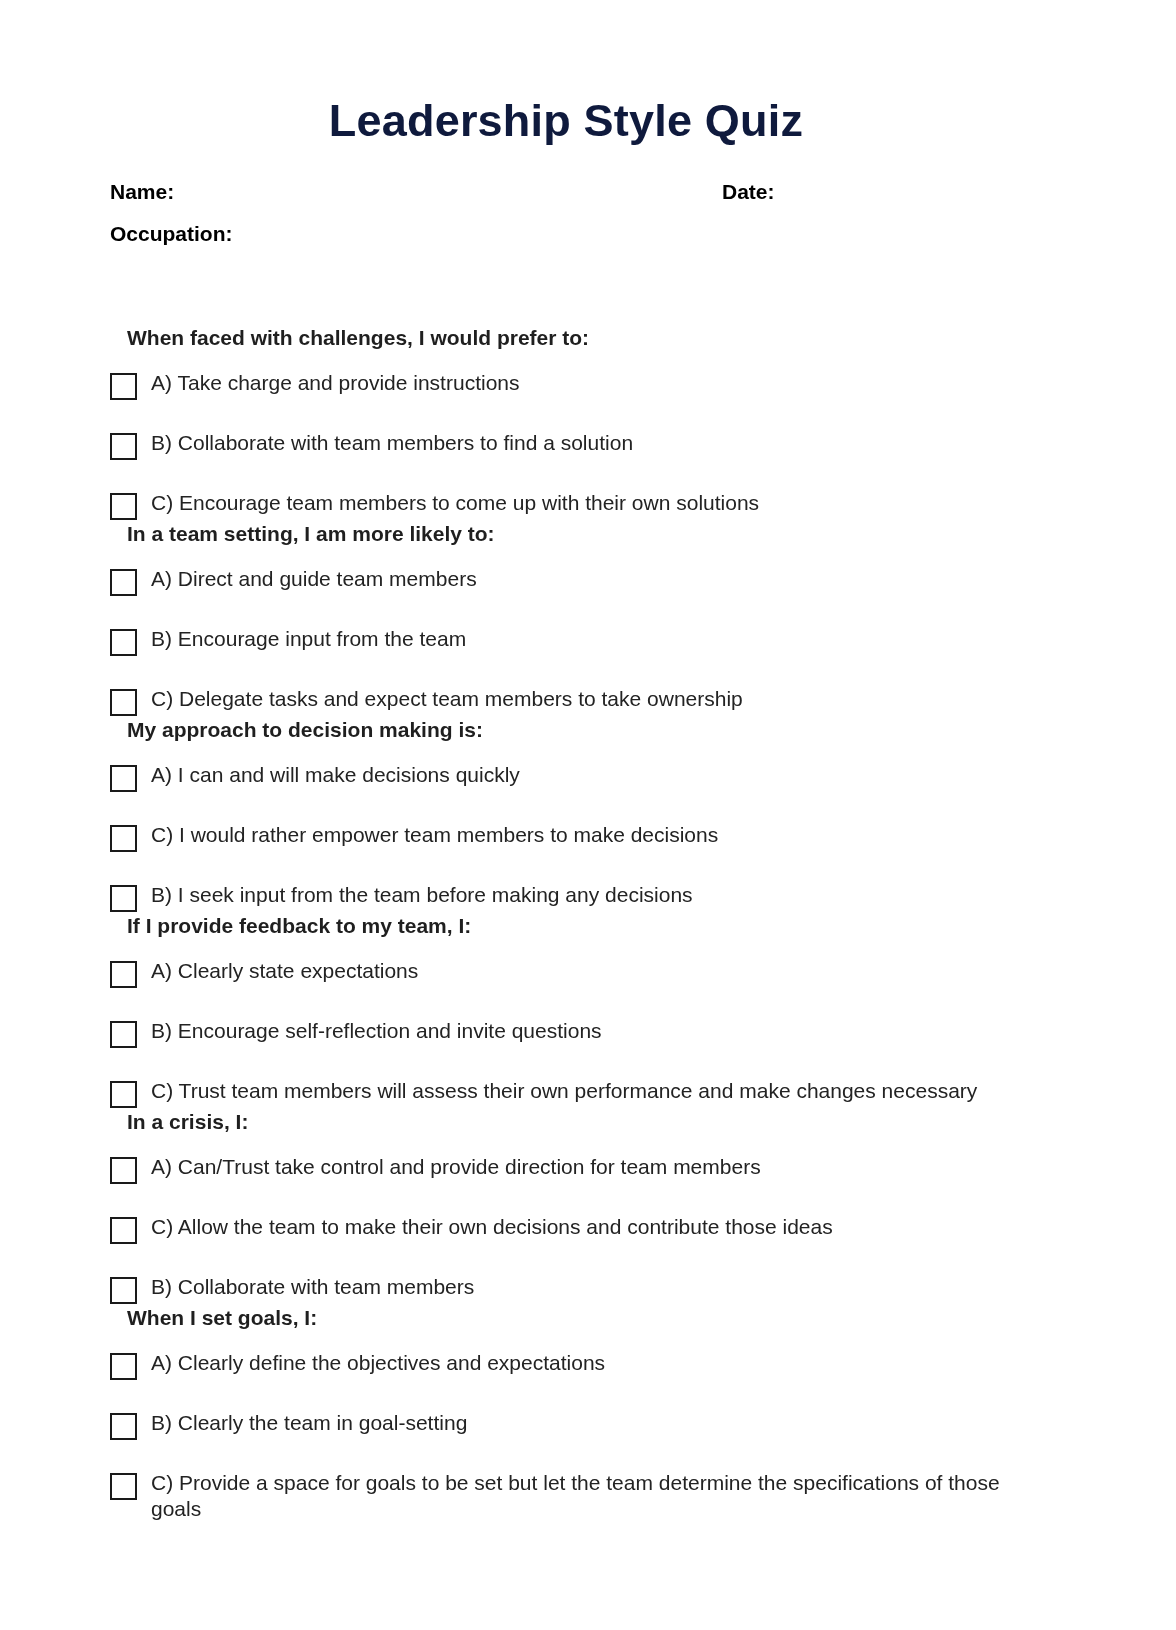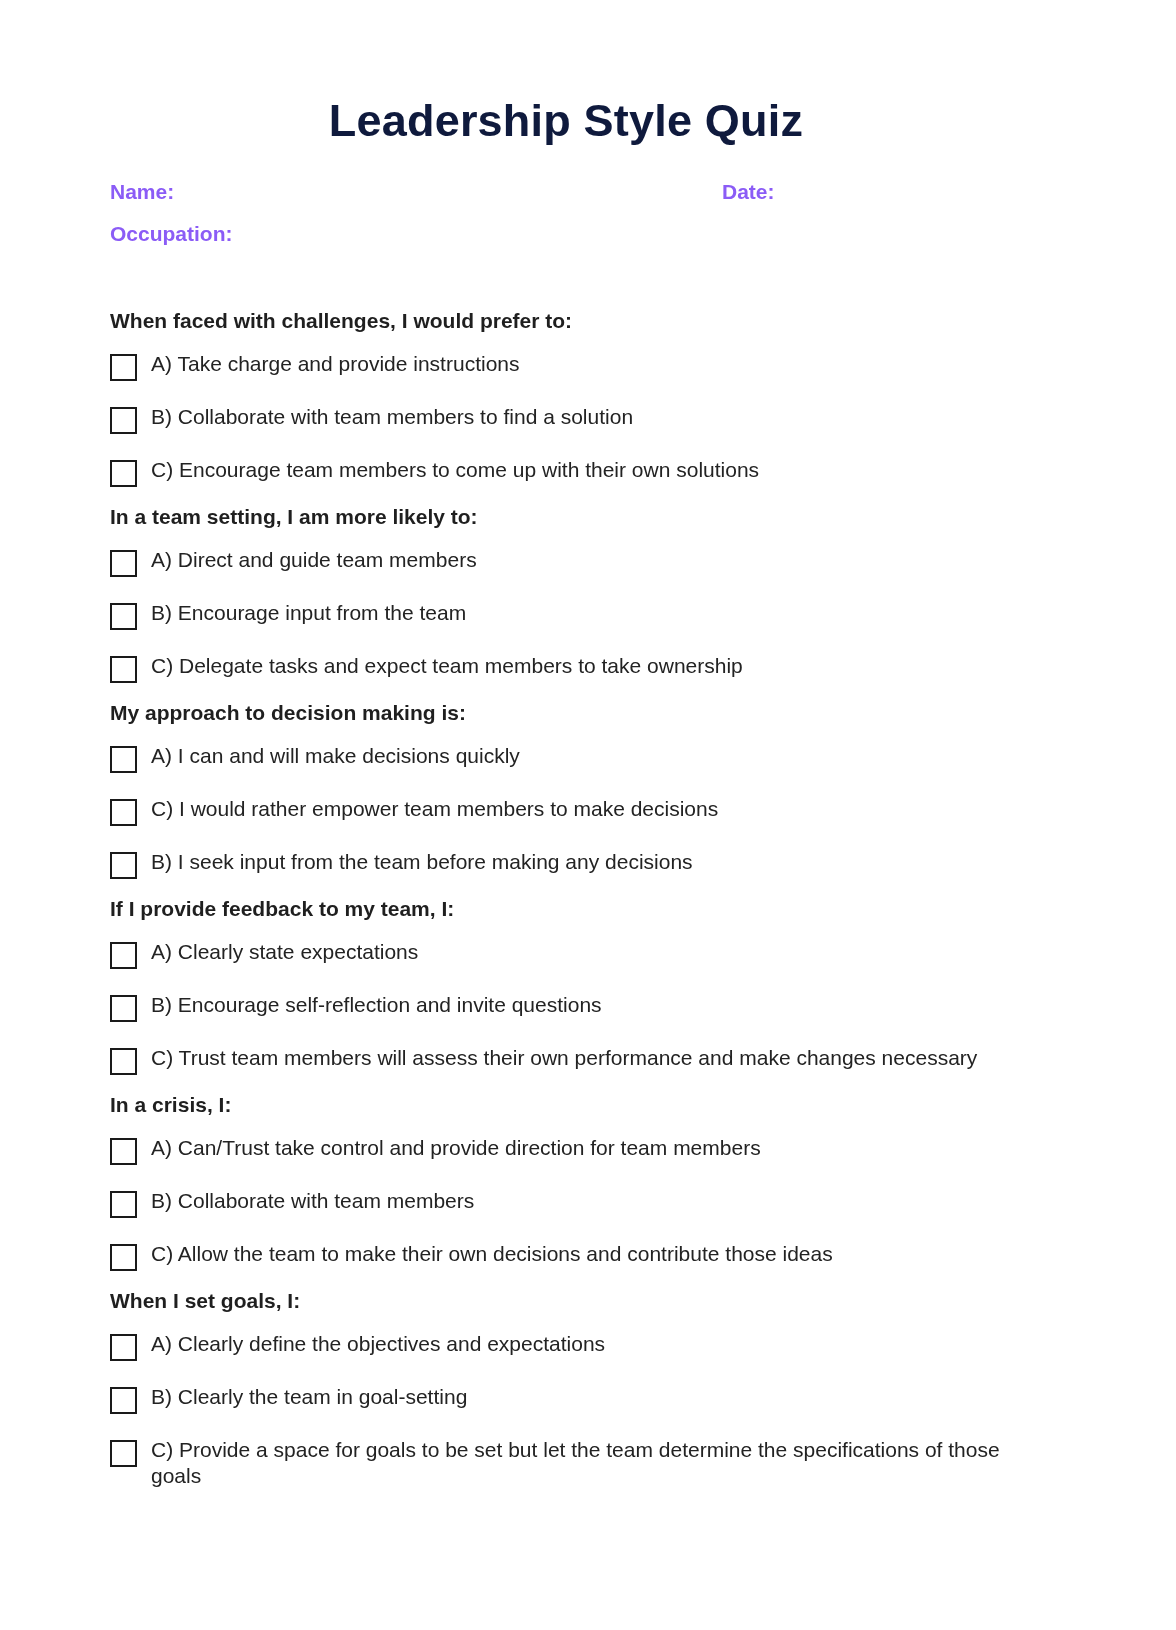--- a/index.html
+++ b/index.html
@@ -1,26 +1,26 @@
 <!DOCTYPE html>
 <html><head>
 <meta charset="utf-8">
 <style>
   html, body { margin: 0; padding: 0; background: #ffffff; }
   body { width: 1176px; height: 1630px; position: relative; overflow: hidden;
          font-family: "Liberation Sans", sans-serif; color: #1f1f1f; }
   .title { position: absolute; top: 95px; left: 0; width: 1132px; text-align: center;
            font-size: 45px; font-weight: bold; color: #0f1a3d; letter-spacing: 0.2px; margin: 0; }
-  .field-label { position: absolute; font-size: 21px; font-weight: bold; color: #8b5cf6; }
+  .field-label { position: absolute; font-size: 21px; font-weight: bold; color: #000000; }
   .question { position: absolute; left: 110px; width: 960px; }
-  .q-heading { font-size: 21px; font-weight: bold; height: 30px; line-height: 30px; margin: 0; color: #1f1f1f; }
+  .q-heading { font-size: 21px; font-weight: bold; height: 30px; line-height: 30px; margin: 17px; color: #1f1f1f; }
   .option { position: relative; display: flex; align-items: flex-start; margin-top: 19px; }
   .option:first-of-type { margin-top: 0; }
   .options { margin-top: 15px; }
-  .option + .option { margin-top: 23px; }
+  .option + .option { margin-top: 30px; }
   .checkbox { flex: 0 0 auto; width: 23px; height: 23px; border: 2px solid #1a1a1a; box-sizing: content-box;
               margin-top: 3px; background: #fff; cursor: pointer; }
   .opt-text { margin-left: 14px; font-size: 21px; line-height: 26px; color: #232323; max-width: 900px; }
 </style>
 </head>
 <body>
 
 <h1 class="title">Leadership Style Quiz</h1>
 
 <div class="field-label" style="left:110px; top:180px;">Name:</div>
@@ -101,25 +101,25 @@
 
 <div class="question" style="top:1090px;">
   <div class="q-heading">In a crisis, I:</div>
   <div class="options">
     <div class="option">
       <span class="checkbox"></span>
       <span class="opt-text">A) Can/Trust take control and provide direction for team members</span>
     </div>
     <div class="option">
       <span class="checkbox"></span>
-      <span class="opt-text">B) Collaborate with team members</span>
+      <span class="opt-text">C) Allow the team to make their own decisions and contribute those ideas</span>
     </div>
     <div class="option">
       <span class="checkbox"></span>
-      <span class="opt-text">C) Allow the team to make their own decisions and contribute those ideas</span>
+      <span class="opt-text">B) Collaborate with team members</span>
     </div>
   </div>
 </div>
 
 <div class="question" style="top:1286px;">
   <div class="q-heading">When I set goals, I:</div>
   <div class="options">
     <div class="option">
       <span class="checkbox"></span>
       <span class="opt-text">A) Clearly define the objectives and expectations</span>

